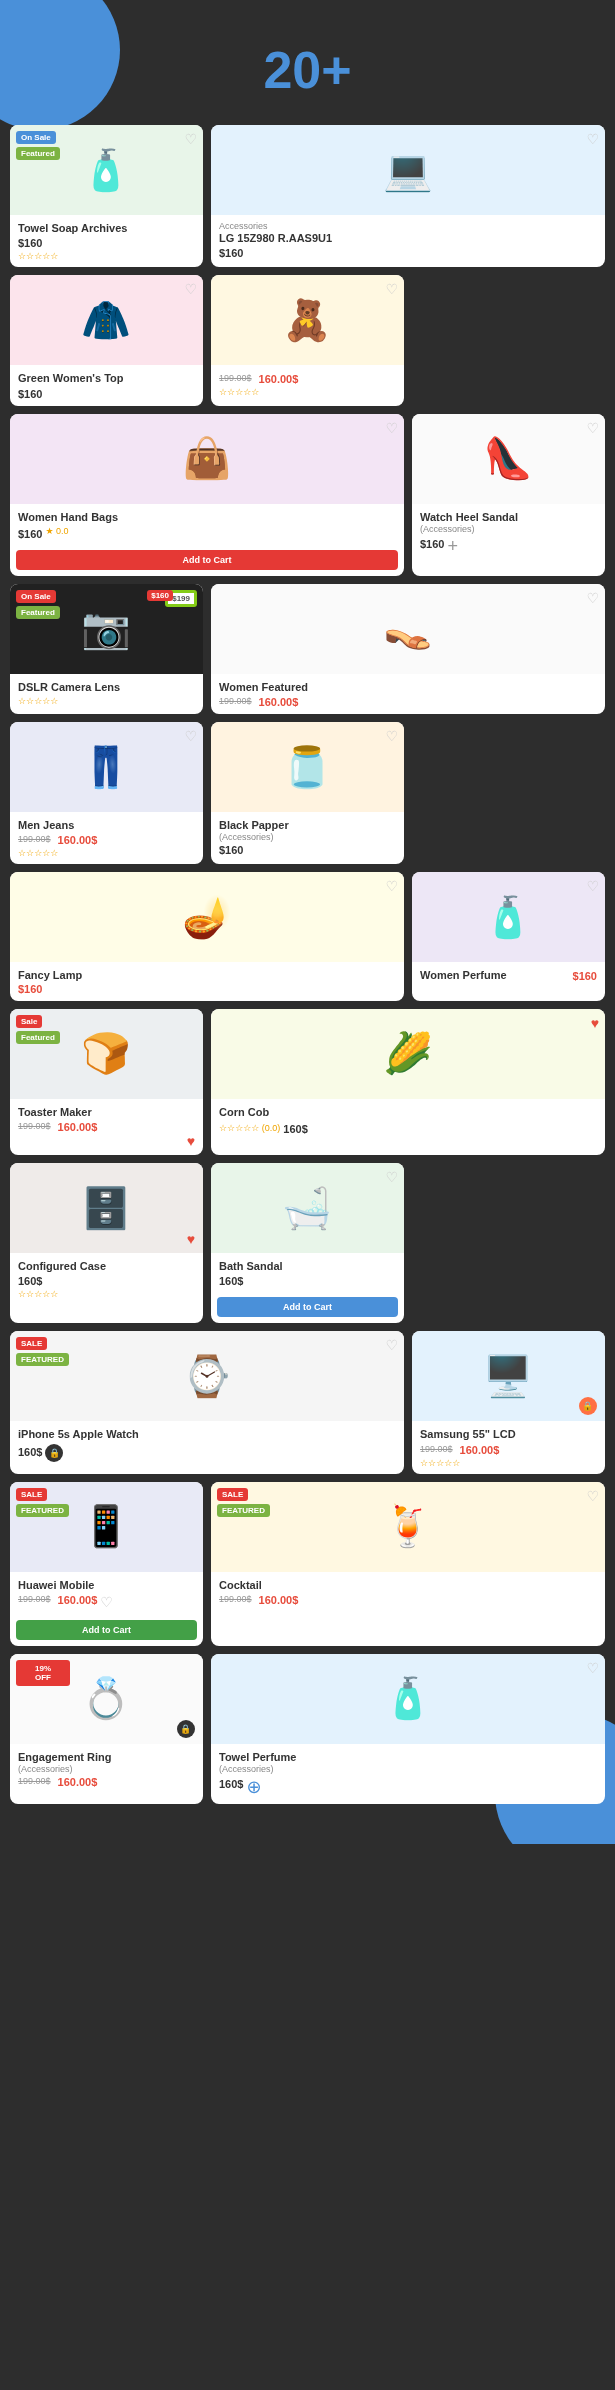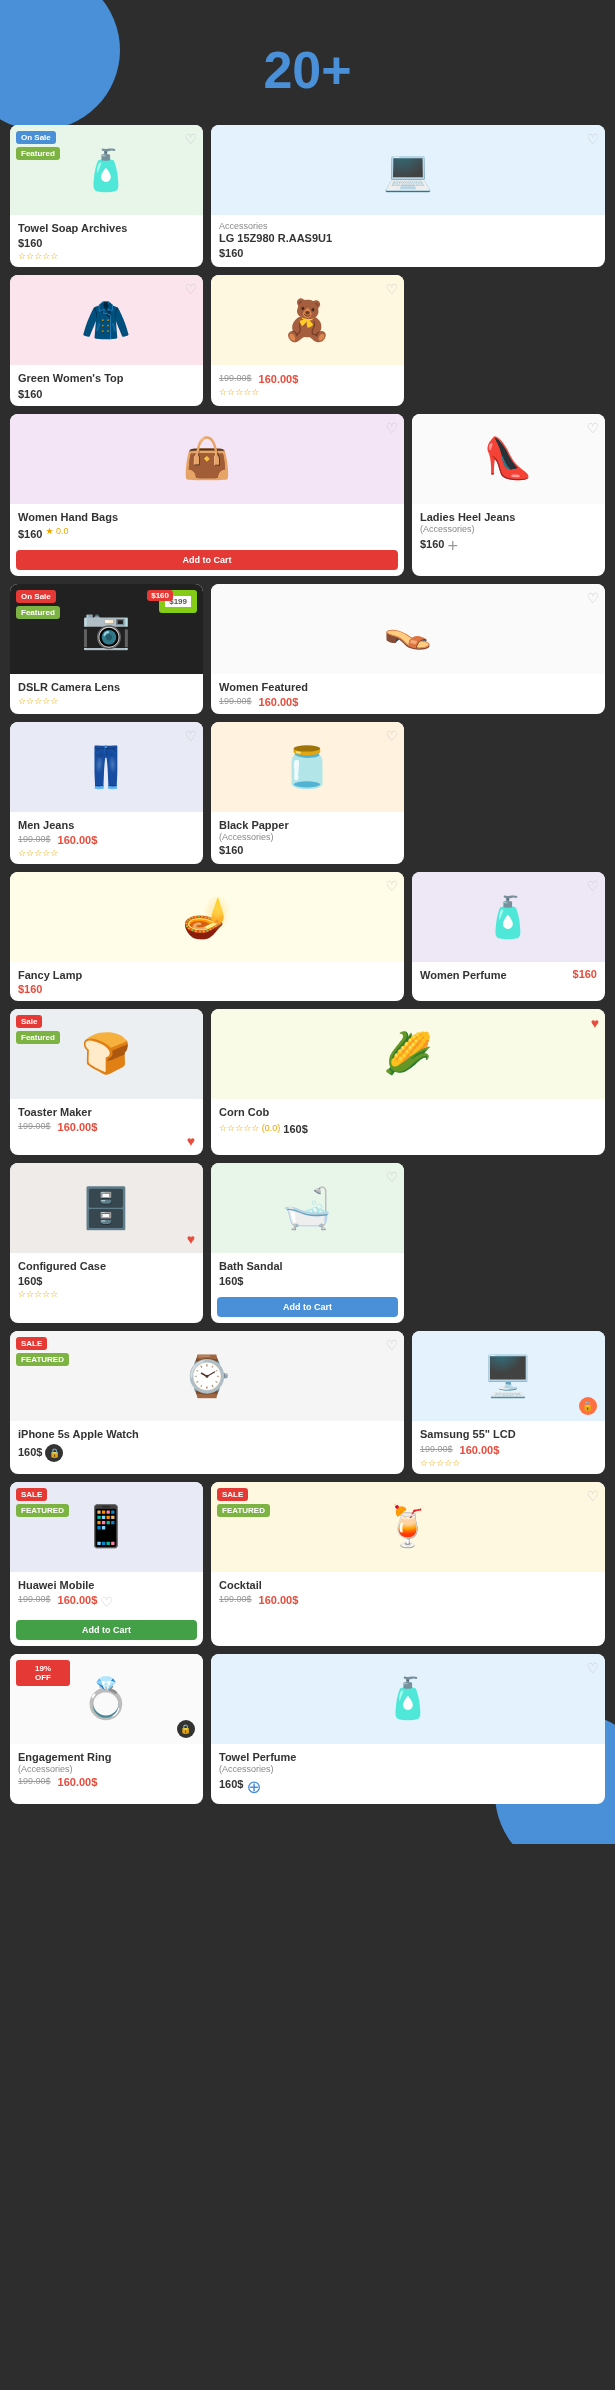--- a/index.html
+++ b/index.html
@@ -195,21 +195,21 @@
       border-radius: 3px;
       z-index: 2;
       text-align: center;
     }
 
     .badge-price-top {
       position: absolute;
       top: 6px;
       right: 6px;
       background: #fff;
-      border: 6px solid #84cc16;
+      border: 3px solid #84cc16;
       font-size: 8px;
       font-weight: 600;
       padding: 1px 4px;
       border-radius: 3px;
       color: #555;
     }
 
     
     .heart-icon {
       position: absolute;
@@ -355,21 +355,21 @@
       display: flex;
       gap: 3px;
       flex-wrap: wrap;
       margin-top: 2px;
     }
 
     
     .price-inline {
       display: flex;
       justify-content: space-between;
-      align-items: flex-start;
+      align-items: center;
     }
   </style>
 </head>
 <body>
 
 <div class="bg-circle-top"></div>
 <div class="bg-circle-bottom"></div>
 
 <div class="page-content">
 
@@ -446,21 +446,21 @@
       </div>
       <button class="btn-add-cart-red">Add to Cart</button>
     </div>
 
     <div class="card">
       <div class="card-img img-heel">
         <div class="product-visual">👠</div>
         <span class="heart-icon">♡</span>
       </div>
       <div class="card-body">
-        <div class="card-title">Ladies Heel Jeans</div>
+        <div class="card-title">Watch Heel Sandal</div>
         <div class="card-subtitle">(Accessories)</div>
         <div class="price-line">
           <span class="card-price">$160</span>
           <span class="plus-icon" style="position:relative;top:0;right:0;">+</span>
         </div>
       </div>
     </div>
 
     <div class="card">
       <div class="card-img img-camera">

